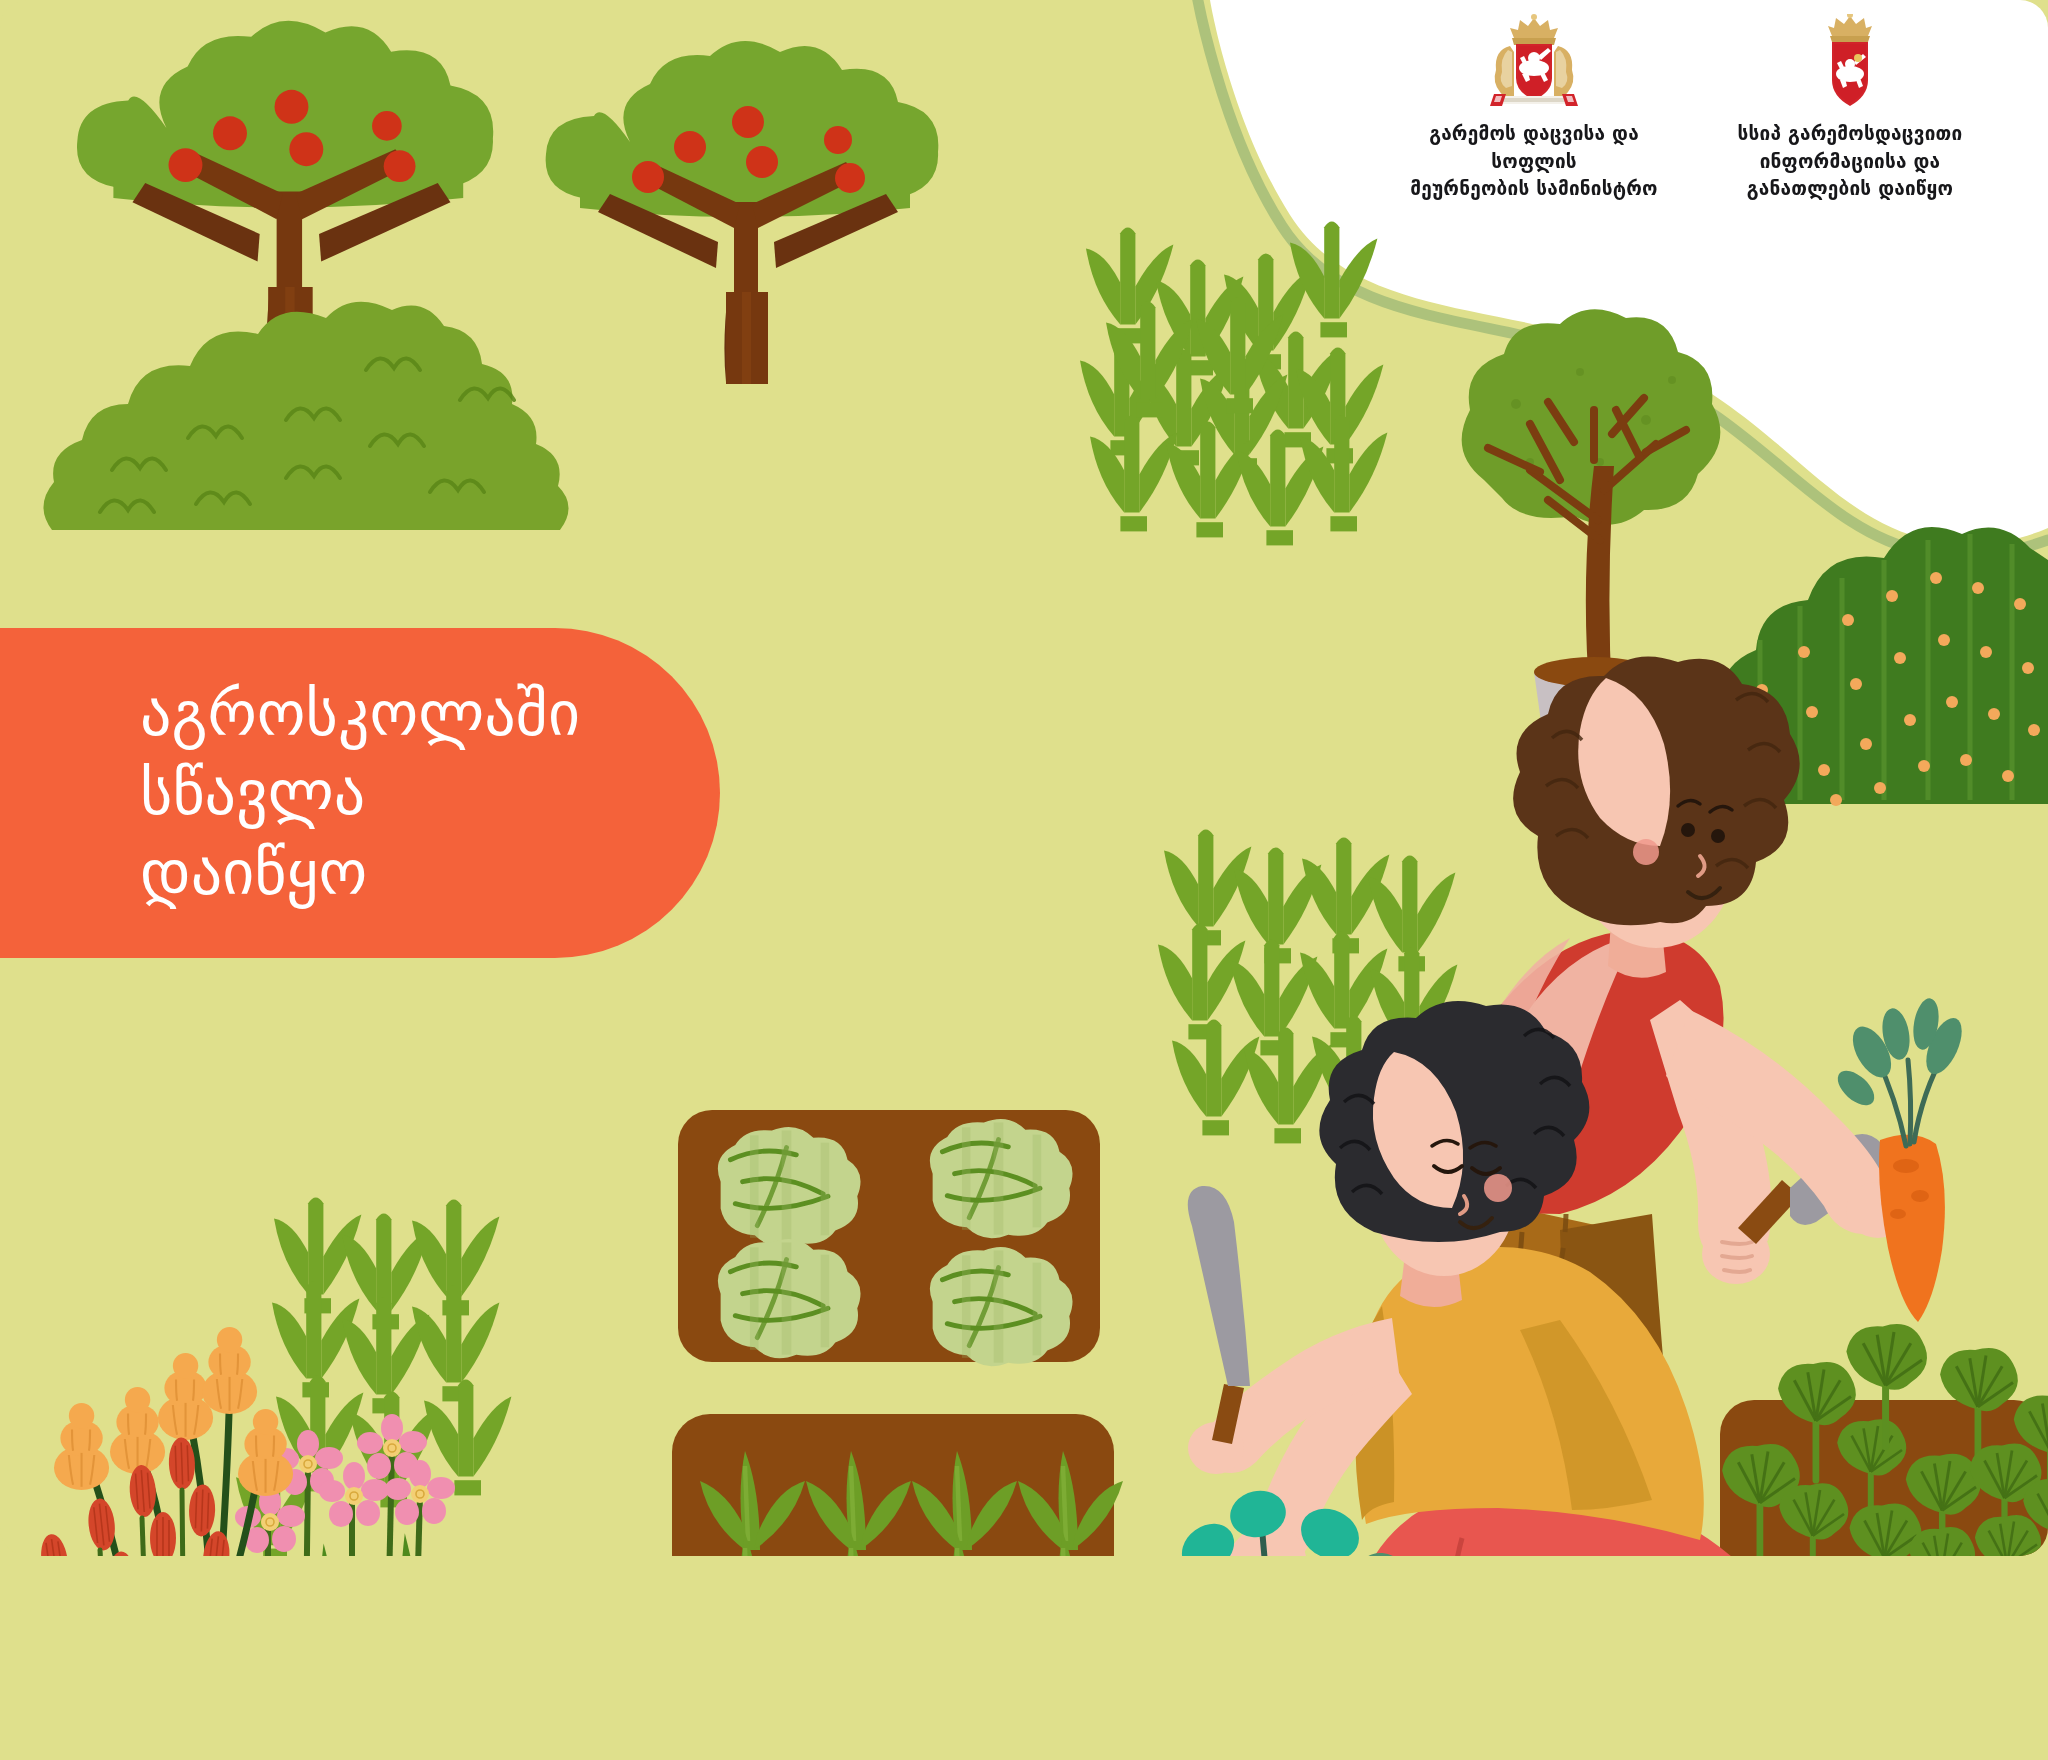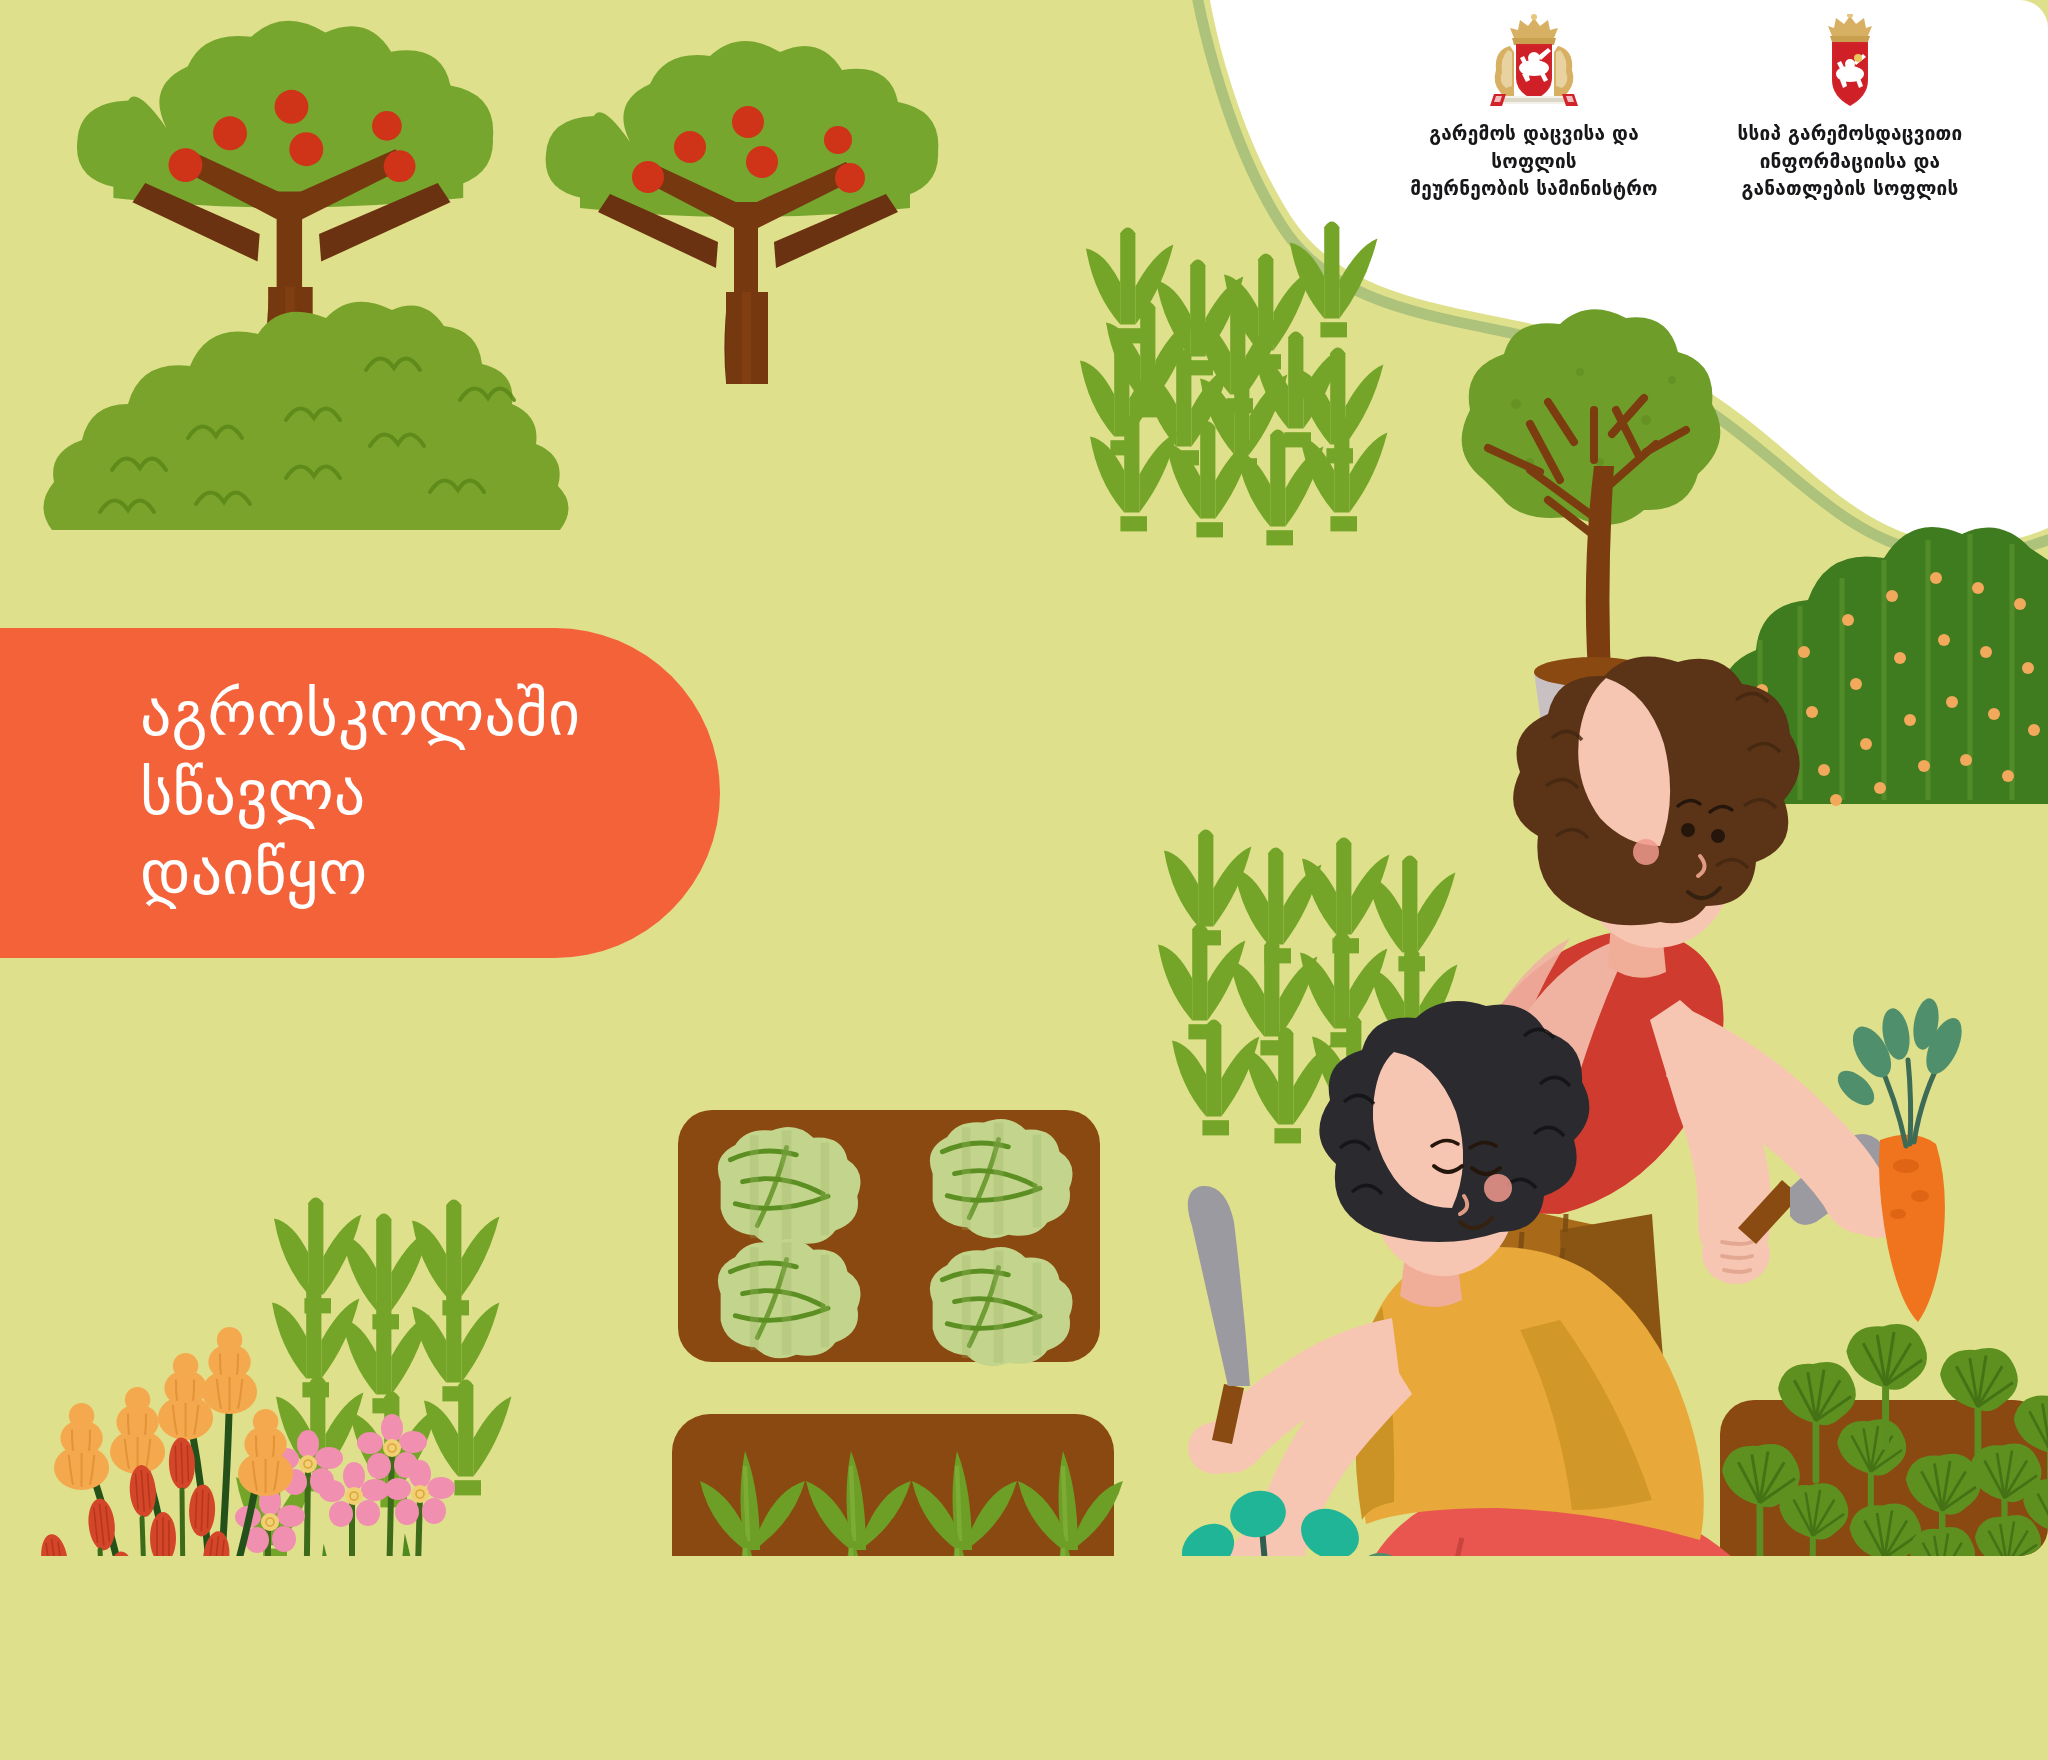--- a/index.html
+++ b/index.html
@@ -856,21 +856,21 @@
         <path d="M23 57 L19 49 L23 47 L27 55 Z"></path>
         <circle cx="32" cy="50" r="5"></circle>
         <path d="M36 48 L45 40 L48 43 L38 51 Z"></path>
         <path d="M22 66 L25 74 L29 72 L27 64 Z"></path>
         <path d="M38 66 L41 74 L45 72 L42 64 Z"></path>
       </g>
       <circle cx="40" cy="44" r="4" fill="#e8c45c"></circle>
     </svg>
     <div class="logo-text">სსიპ გარემოსდაცვითი
 ინფორმაციისა და
-განათლების სოფლის</div>
+განათლების დაიწყო</div>
   </div>
 
   <div id="title-banner">
     <div id="title-text">აგროსკოლაში
 სწავლა
 დაიწყო</div>
   </div>
 
 </div>
 

